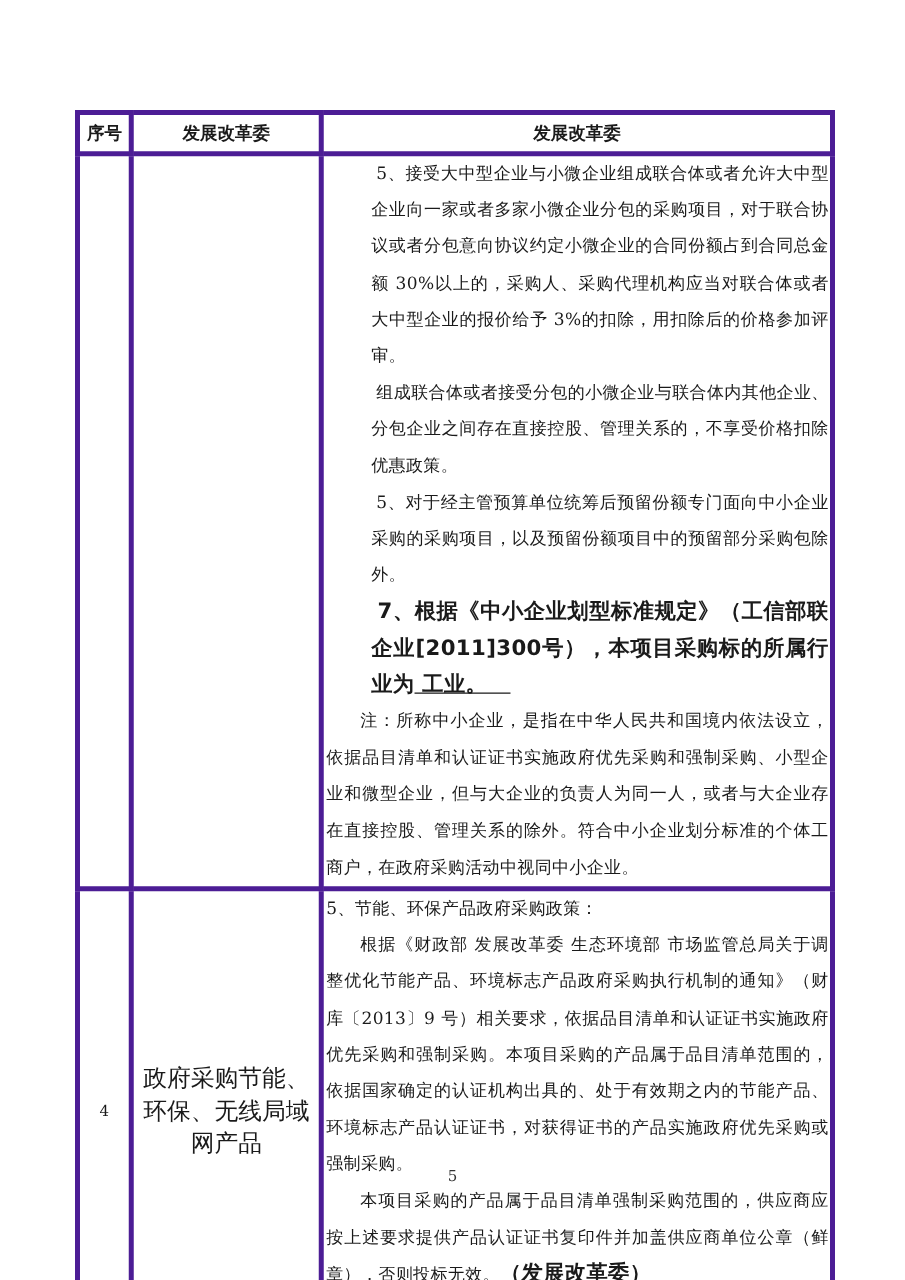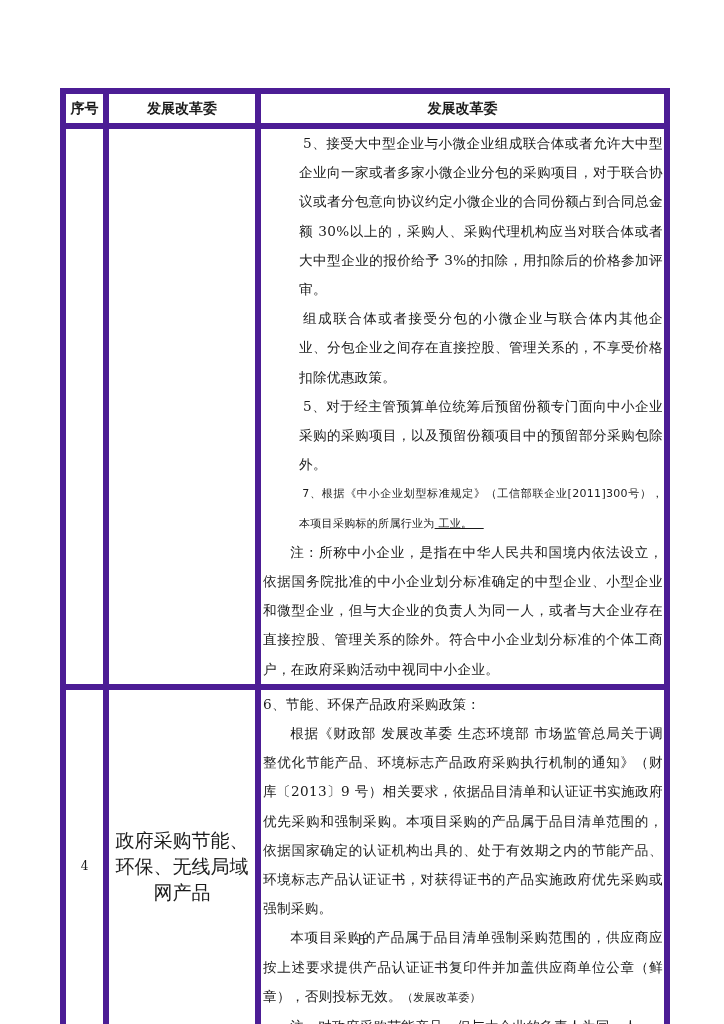--- a/index.html
+++ b/index.html
@@ -22,21 +22,21 @@
     }
     table.doc-table {
       position: absolute;
       left: 60px;
       top: 88px;
       width: 604px;
       border-collapse: collapse;
       table-layout: fixed;
     }
     .doc-table td, .doc-table th {
-      border: 6px solid #4c1d95;
+      border: 4px solid #4c1d95;
       padding: 0;
       vertical-align: top;
       margin-left: 33px;
     }
     .doc-table {
       border-left: 2px solid #777;
       border-right: 2px solid #777;
       border-top: 2px solid #888;
       border-bottom: 2px solid #888;
     }
@@ -57,23 +57,23 @@
       padding: 0 1px 0 2px;
       text-align: justify;
       letter-spacing: 0.3px;
     }
     .cell-text p {
       margin: 0;
     }
     .indent1 { text-indent: 0.3em; padding-left: 36px; }
     .indent2 { text-indent: 2em; }
     .bold-line {
-      font-weight: normal;
+      font-weight: bold;
       font-family: "DejaVu Sans", "Liberation Sans", sans-serif;
-      font-size: 11px;
+      font-size: 17px;
     }
     .underline {
       text-decoration: underline;
     }
     .num-cell {
       vertical-align: middle !important;
       text-align: center;
       font-size: 12px;
     }
     .name-cell {
@@ -114,30 +114,30 @@
     <tbody>
       <tr class="row-first">
         <td class="num-cell"></td>
         <td class="name-cell"></td>
         <td>
           <div class="cell-text">
             <p class="indent1">5、接受大中型企业与小微企业组成联合体或者允许大中型企业向一家或者多家小微企业分包的采购项目，对于联合协议或者分包意向协议约定小微企业的合同份额占到合同总金额 30%以上的，采购人、采购代理机构应当对联合体或者大中型企业的报价给予 3%的扣除，用扣除后的价格参加评审。</p>
             <p class="indent1">组成联合体或者接受分包的小微企业与联合体内其他企业、分包企业之间存在直接控股、管理关系的，不享受价格扣除优惠政策。</p>
             <p class="indent1">5、对于经主管预算单位统筹后预留份额专门面向中小企业采购的采购项目，以及预留份额项目中的预留部分采购包除外。</p>
             <p class="indent1 bold-line"><span>7、根据《中小企业划型标准规定》（工信部联企业[2011]300号），本项目采购标的所属行业为</span><span class="underline" style="white-space:pre"> 工业。   </span></p>
-            <p class="indent2">注：所称中小企业，是指在中华人民共和国境内依法设立，依据国务院批准的中小企业划分标准确定的中型企业、小型企业和微型企业，但与大企业的负责人为同一人，或者与大企业存在直接控股、管理关系的除外。符合中小企业划分标准的个体工商户，在政府采购活动中视同中小企业。</p>
+            <p class="indent2">注：所称中小企业，是指在中华人民共和国境内依法设立，依据品目清单和认证证书实施政府优先采购和强制采购、小型企业和微型企业，但与大企业的负责人为同一人，或者与大企业存在直接控股、管理关系的除外。符合中小企业划分标准的个体工商户，在政府采购活动中视同中小企业。</p>
           </div>
         </td>
       </tr>
       <tr class="row-4">
         <td class="num-cell">4</td>
         <td class="name-cell">政府采购节能、环保、无线局域网产品</td>
         <td>
           <div class="cell-text">
-            <p>6、节能、环保产品政府采购政策：</p>
+            <p>5、节能、环保产品政府采购政策：</p>
             <p class="indent2">根据《财政部 发展改革委 生态环境部 市场监管总局关于调整优化节能产品、环境标志产品政府采购执行机制的通知》（财库〔2013〕9 号）相关要求，依据品目清单和认证证书实施政府优先采购和强制采购。本项目采购的产品属于品目清单范围的，依据国家确定的认证机构出具的、处于有效期之内的节能产品、环境标志产品认证证书，对获得证书的产品实施政府优先采购或强制采购。</p>
             <p class="indent2"><span>本项目采购的产品属于品目清单强制采购范围的，供应商应按上述要求提供产品认证证书复印件并加盖供应商单位公章（鲜章），否则投标无效。</span><span class="bold-line">（发展改革委）</span></p>
             <p class="indent2">注：对政府采购节能产品、但与大企业的负责人为同一人。</p>
           </div>
         </td>
       </tr>
     </tbody>
   </table>
 
   <div class="page-number">5</div>

